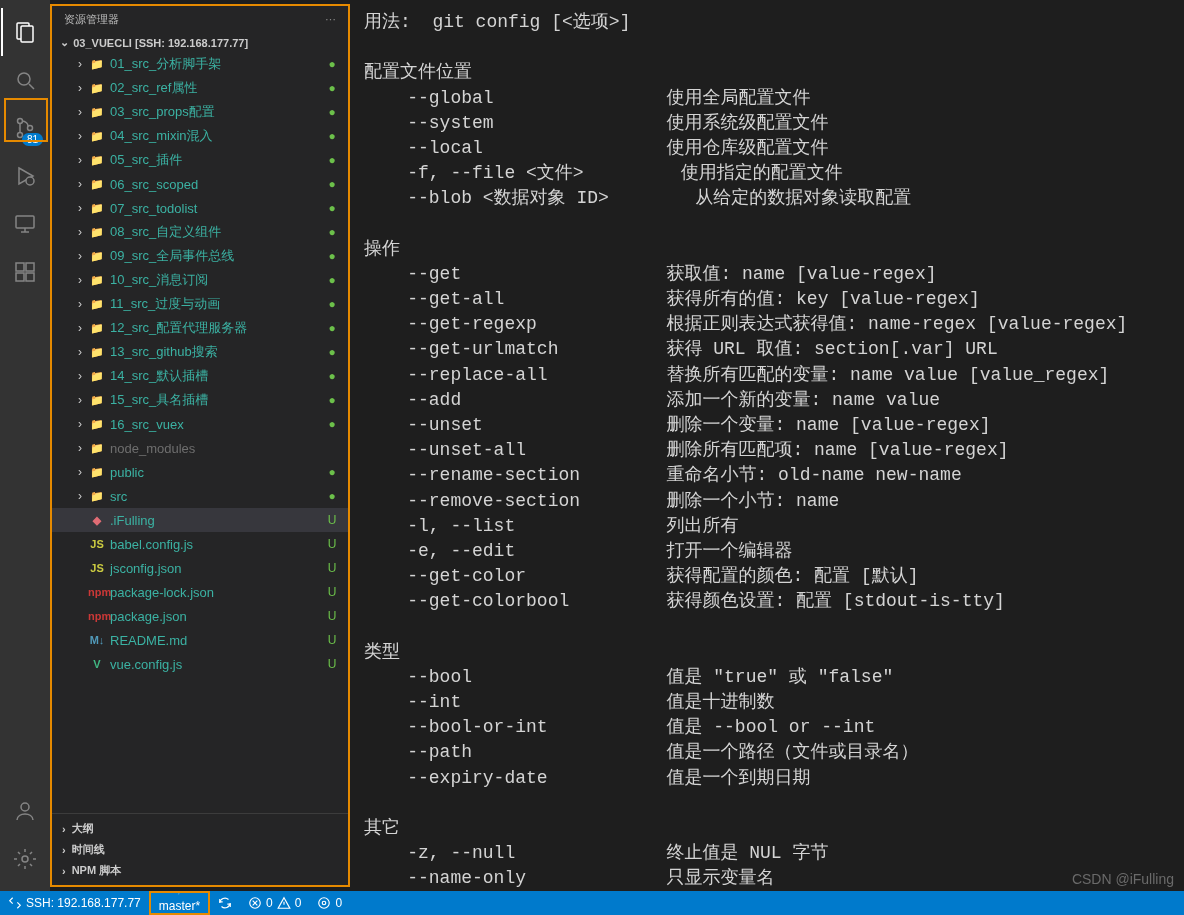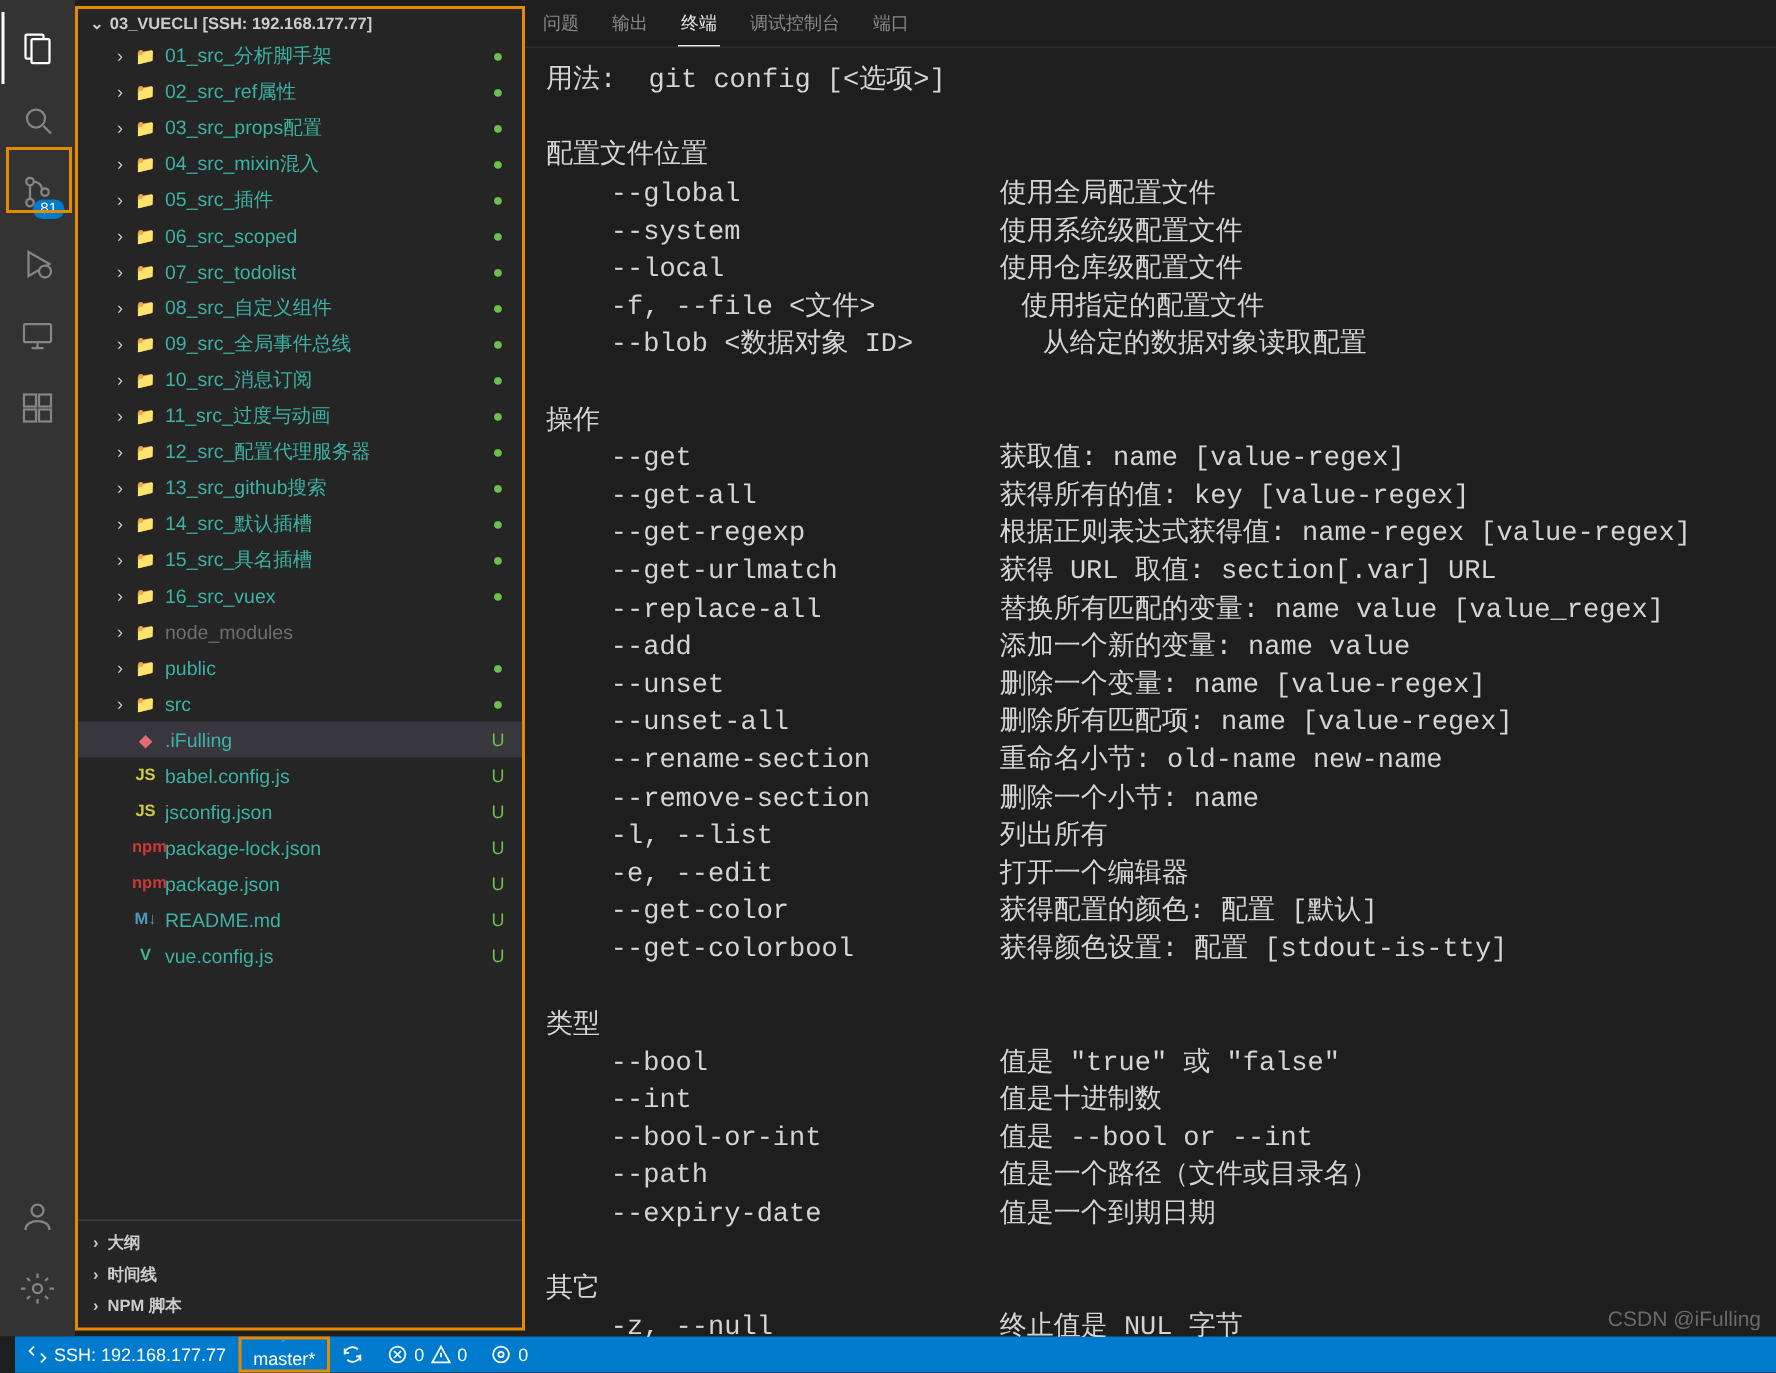--- a/index.html
+++ b/index.html
@@ -99,21 +99,21 @@
 }
 .term-green { color: #7dd3fc; font-weight: bold; }
 .term-blue { color: #bef264; font-weight: bold; }
 .term-white { color: #d4d4d4; }
 .git-init-box {
   border: 1.5px solid #e68a00; display:inline-block; padding: 0 2px;
 }
 
 .statusbar {
   height: 24px; background: #007acc; color: #fff;
-  display:flex; align-items:center; font-size:12px;margin-left:10px;
+  display:flex; align-items:center; font-size:12px;
 }
 .status-item { display:flex; align-items:center; gap:4px; padding: 0 8px; height:100%; cursor:pointer; }
 .branch-highlight { border: 2px solid #e68a00; box-sizing: border-box; height:100%; display:flex; align-items:center; padding:0 8px; gap:4px;flex-direction:column; }
 .watermark {
   position: absolute; right: 10px; bottom: 28px; color: #8a8a8a;
   font-size: 14px; opacity: 0.7; pointer-events: none;
 }
 svg { display:block; }
 </style>
 </head>
@@ -176,20 +176,24 @@
       <div class="activity-icon">
         <svg width="24" height="24" viewBox="0 0 24 24" fill="none" stroke="currentColor" stroke-width="1.5">
             <circle cx="12" cy="12" r="3"></circle>
             <path d="M12 2v3M12 19v3M4 12H1M23 12h-3M5 5l2 2M17 17l2 2M5 19l2-2M17 7l2-2"></path>
           </svg>
       </div>
     </div>
   </div>
 
   <div class="sidebar">
+    <div class="sidebar-header">
+      <span class="title">资源管理器</span>
+      <span class="dots">⋯</span>
+    </div>
     <div class="project-root">
       <span class="chev">⌄</span>
       <span>03_VUECLI [SSH: 192.168.177.77]</span>
     </div>
     <div class="tree" id="tree">
         <div class="tree-item">
           <span class="indent"></span>
           <span class="chev">›</span>
           <span class="icon" style="color:#dcb67a;font-size:11px;font-weight:bold">📁</span>
           <span class="label">01_src_分析脚手架</span>
@@ -381,27 +385,20 @@
           <span>时间线</span>
         </div>
       <div class="section-row">
           <span class="chev">›</span>
           <span>NPM 脚本</span>
         </div>
     </div>
   </div>
 
   <div class="editor-area">
-    <div class="panel-tabs">
-      <div class="panel-tab">问题</div>
-      <div class="panel-tab">输出</div>
-      <div class="panel-tab active">终端</div>
-      <div class="panel-tab">调试控制台</div>
-      <div class="panel-tab">端口</div>
-    </div>
     <div class="terminal" id="terminal">用法:  git config [&lt;选项&gt;]
 
 配置文件位置
     --global                使用全局配置文件
     --system                使用系统级配置文件
     --local                 使用仓库级配置文件
     -f, --file &lt;文件&gt;         使用指定的配置文件
     --blob &lt;数据对象 ID&gt;        从给定的数据对象读取配置
 
 操作

